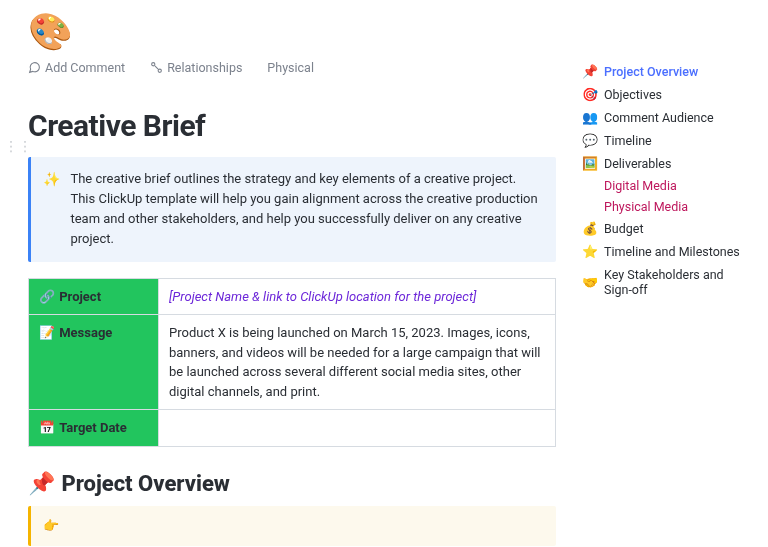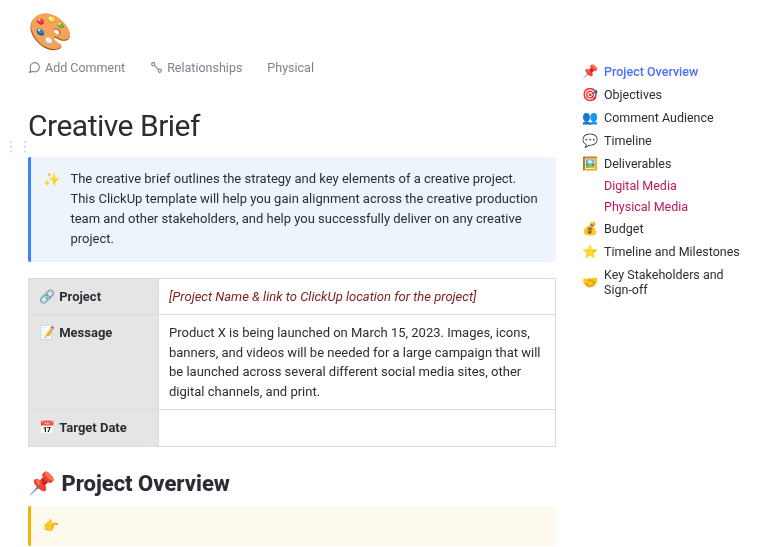--- a/index.html
+++ b/index.html
@@ -36,21 +36,21 @@
     display: flex;
     gap: 25px;
     align-items: center;
     color: #7c828d;
     font-size: 12.5px;
     margin-bottom: 6px;
   }
   .toolbar .tb-item { display: flex; align-items: center; gap: 4px; cursor: pointer; }
   .page-title {
     font-size: 30px;
-    font-weight: 400;
+    font-weight: 700;
     letter-spacing: -0.5px;
     margin-bottom: 14px;
     color: #2a2e34;
     margin-top: 33px;
   }
   .callout {
     display: flex;
     gap: 10px;
     background: #eef4fc;
     border-left: 3px solid #3b82f6;
@@ -71,25 +71,25 @@
   table.info td, table.info th {
     border: 1px solid #d6dbe1;
     padding: 8px 10px;
     vertical-align: top;
     text-align: left;
     line-height: 1.5;
   }
   table.info th {
     width: 130px;
     font-weight: 700;
-    background: #e5e5e5;
+    background: #22c55e;
     white-space: nowrap;
   }
   table.info .th-icon { margin-right: 4px; font-size: 13px; }
-  .italic { font-style: italic; color: #7f1d1d; }
+  .italic { font-style: italic; color: #6d28d9; }
   .section-heading {
     font-size: 22px;
     font-weight: 800;
     margin-bottom: 10px;
     display: flex;
     align-items: center;
     gap: 6px;
     color: #2a2e34;
   }
   .hint-callout {

